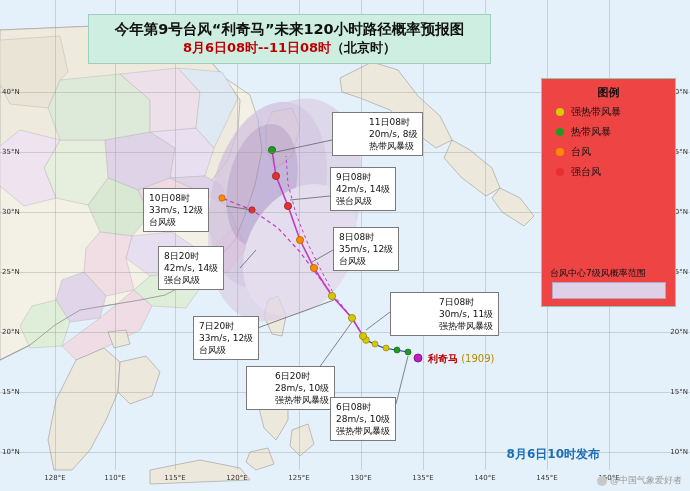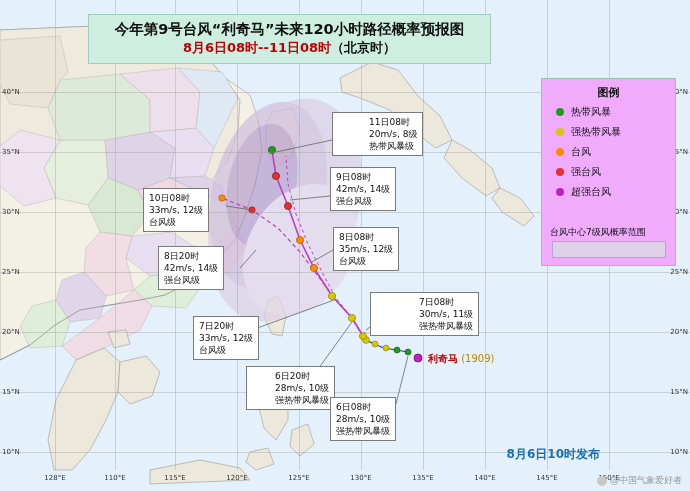--- a/index.html
+++ b/index.html
@@ -76,22 +76,22 @@
     line-height: 18px;
   }
   .title-sub .black { color: #111; }
 
   
   .legend-box {
     position: absolute;
     right: 14px;
     top: 78px;
     width: 135px;
-    height: 188px;
-    background: #f0abfc;
+    height: 229px;
+    background: #ef4444;
     border: 1px solid #9ac3a6;
     box-sizing: border-box;
   }
   .legend-title {
     text-align: center;
     font-size: 11px;
     font-weight: bold;
     color: #111;
     margin-top: 6px;
     margin-bottom: 5px;
@@ -382,39 +382,35 @@
     <div class="title-main">今年第9号台风“利奇马”未来120小时路径概率预报图</div>
     <div class="title-sub">
       <span>8月6日08时--11日08时</span><span class="black">（北京时）</span>
     </div>
   </div>
 
   <div class="legend-box">
     <div class="legend-title">图例</div>
 
     <div class="legend-row">
+      <span class="legend-dot" style="background:#d8c800"></span>
+      <span>强热带风暴</span>
+    </div>
+    <div class="legend-row">
       <span class="legend-dot" style="background:#1f9c1f"></span>
       <span>热带风暴</span>
-    </div>
-    <div class="legend-row">
-      <span class="legend-dot" style="background:#d8c800"></span>
-      <span>强热带风暴</span>
     </div>
     <div class="legend-row">
       <span class="legend-dot" style="background:#ff8a00"></span>
       <span>台风</span>
     </div>
     <div class="legend-row">
       <span class="legend-dot" style="background:#e83030"></span>
       <span>强台风</span>
     </div>
-    <div class="legend-row">
-      <span class="legend-dot" style="background:#c020c0"></span>
-      <span>超强台风</span>
-    </div>
 
     <div class="legend-prob">台风中心7级风概率范围</div>
     <div class="legend-prob-swatch"></div>
   </div>
 
   <div class="callout" style="left:332px; top:112px;padding-left:36px;">
     <div class="l1">11日08时</div>
     <div class="l2">20m/s, 8级</div>
     <div class="l3">热带风暴级</div>
   </div>
@@ -442,21 +438,21 @@
     <div class="l2">35m/s, 12级</div>
     <div class="l3">台风级</div>
   </div>
 
   <div class="callout" style="left:193px; top:316px;">
     <div class="l1">7日20时</div>
     <div class="l2">33m/s, 12级</div>
     <div class="l3">台风级</div>
   </div>
 
-  <div class="callout" style="left:370px; top:292px;padding-left:48px;">
+  <div class="callout" style="left:390px; top:292px;padding-left:48px;">
     <div class="l1">7日08时</div>
     <div class="l2">30m/s, 11级</div>
     <div class="l3">强热带风暴级</div>
   </div>
 
   <div class="callout" style="left:246px; top:366px;padding-left:28px;">
     <div class="l1">6日20时</div>
     <div class="l2">28m/s, 10级</div>
     <div class="l3">强热带风暴级</div>
   </div>

